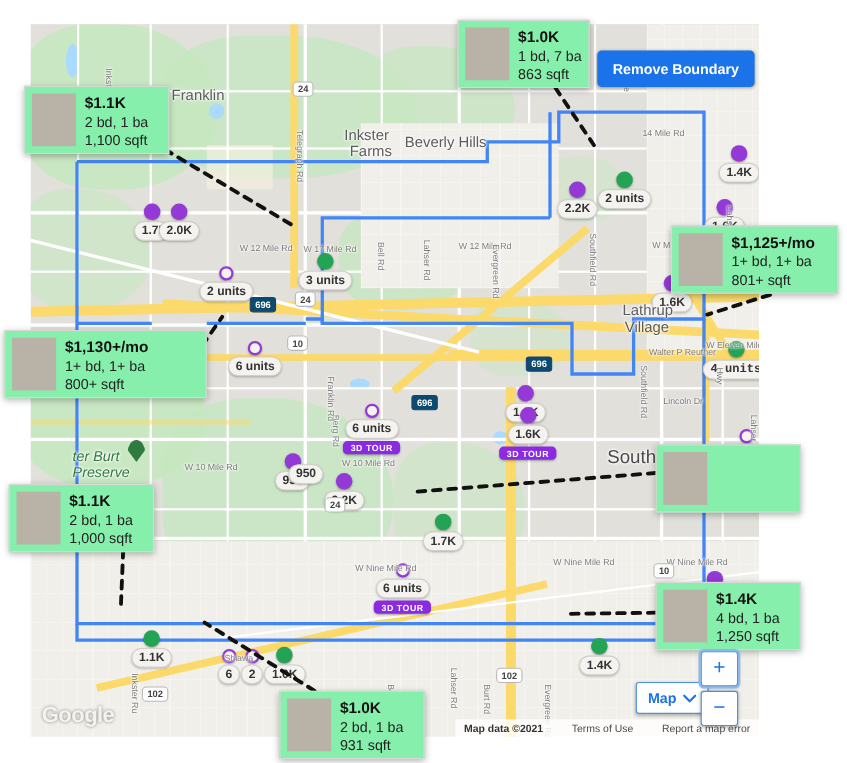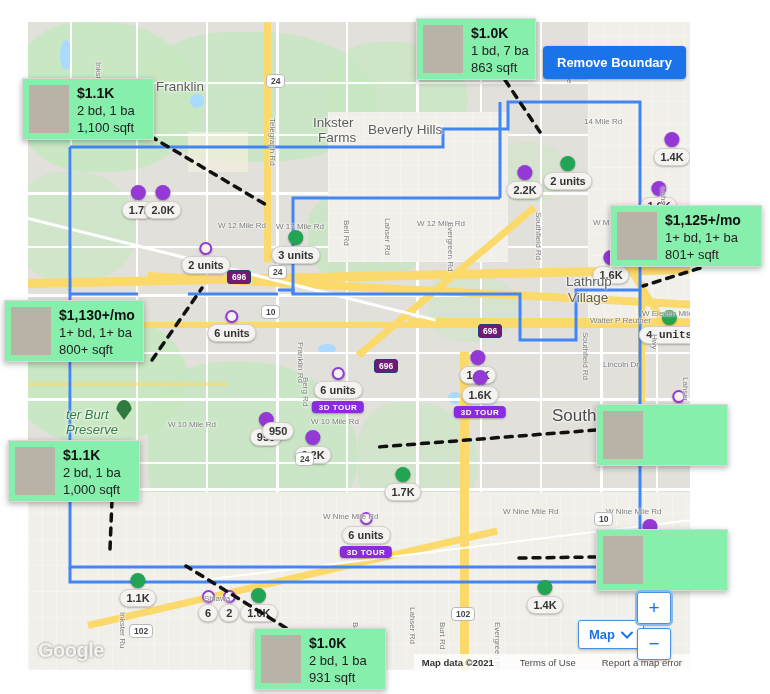--- a/index.html
+++ b/index.html
@@ -200,21 +200,21 @@
   .plabel.park { font-size: 13px; color: #2f7a3f; font-style: italic; }
   .plabel.vert { writing-mode: vertical-rl; }
 
   .shield {
     position: absolute; z-index: 11;
     background: #fff; border: 1px solid #b9b9b9; border-radius: 4px;
     font-size: 8.5px; font-weight: 700; color: #444;
     padding: 1px 4px; line-height: 10px;
   }
   .shield.i {
-    background: #701a75; border-color: #1d3f78; color: #fff;
+    background: #0c4a6e; border-color: #1d3f78; color: #fff;
     border-radius: 3px;
   }
   .parkpin {
     position: absolute; width: 16px; height: 20px; z-index: 11;
     background: #2f7a3f;
     border-radius: 50% 50% 50% 50% / 58% 58% 42% 42%;
     clip-path: polygon(50% 100%, 0% 45%, 0% 0%, 100% 0%, 100% 45%);
   }
 </style>
 </head>
@@ -445,41 +445,46 @@
         </div>
       </div>
       <div class="card" style="left: 610px; top: 205px; width: 152px; height: 62px;">
         <div class="thumb t-kitchen"></div>
         <div class="txt">
           <div class="price">$1,125+/mo</div>
           <div class="line">1+ bd, 1+ ba</div>
           <div class="line">801+ sqft</div>
         </div>
       </div>
-      <div class="card" style="left: 4px; top: 300px; width: 140px; height: 62px;">
+      <div class="card" style="left: 4px; top: 300px; width: 184px; height: 62px;">
         <div class="thumb t-interior"></div>
         <div class="txt">
           <div class="price">$1,130+/mo</div>
           <div class="line">1+ bd, 1+ ba</div>
           <div class="line">800+ sqft</div>
         </div>
       </div>
       <div class="card" style="left: 596px; top: 404px; width: 132px; height: 62px;">
         <div class="thumb t-room"></div>
       </div>
       <div class="card" style="left: 8px; top: 440px; width: 132px; height: 62px;">
         <div class="thumb t-house-green"></div>
         <div class="txt">
           <div class="price">$1.1K</div>
           <div class="line">2 bd, 1 ba</div>
           <div class="line">1,000 sqft</div>
         </div>
       </div>
       <div class="card" style="left: 596px; top: 529px; width: 132px; height: 62px;">
         <div class="thumb t-house-dark"></div>
+        <div class="txt">
+          <div class="price">$1.4K</div>
+          <div class="line">4 bd, 1 ba</div>
+          <div class="line">1,250 sqft</div>
+        </div>
       </div>
       <div class="card" style="left: 254px; top: 628px; width: 132px; height: 62px;">
         <div class="thumb t-brick"></div>
         <div class="txt">
           <div class="price">$1.0K</div>
           <div class="line">2 bd, 1 ba</div>
           <div class="line">931 sqft</div>
         </div>
       </div>
     </div>

